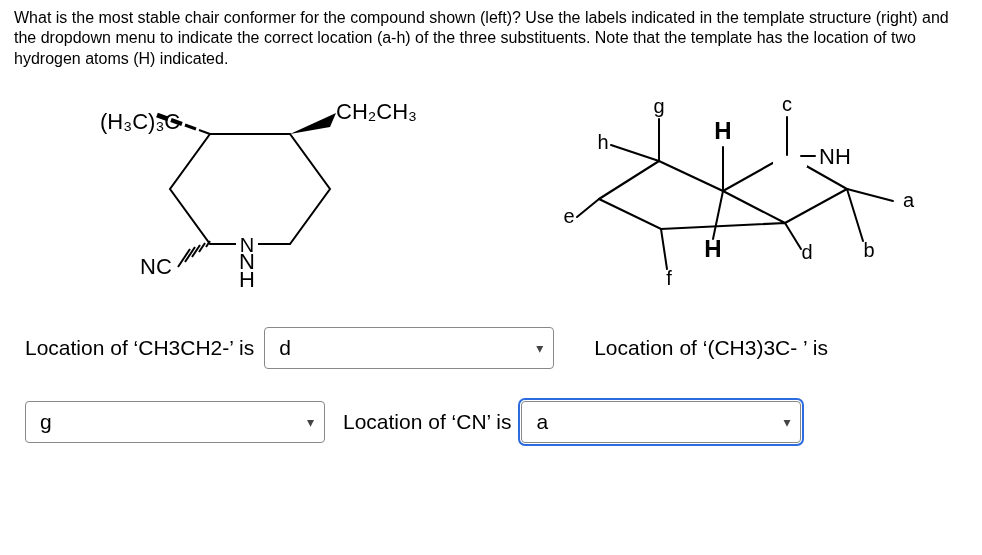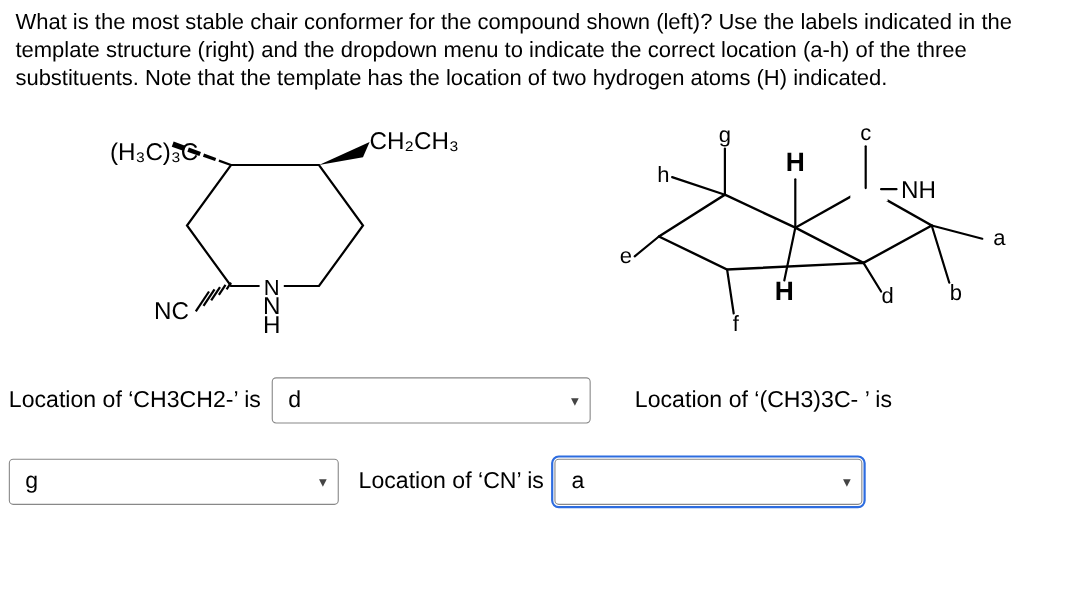--- a/index.html
+++ b/index.html
@@ -7,38 +7,38 @@
     padding: 0;
     font-family: Arial, Helvetica, sans-serif;
     background: #fff;
     color: #000;
     width: 982px;
     height: 555px;
     box-sizing: border-box;
   }
   .question {
     padding: 8px 14px 0 14px;
-    font-size: 20px;
+    font-size: 16px;
     line-height: 1.28;
   }
   .figures {
     display: flex;
     flex-direction: row;
     margin-top: 20px;
     height: 210px;
   }
   .fig-left, .fig-right {
     flex: 1;
     position: relative;
   }
   .fig-left svg, .fig-right svg {
     position: absolute;
   }
   .answers {
-    padding: 0 8px;
+    padding: 0 25px;
   }
   .row {
     display: flex;
     align-items: center;
     margin-top: 28px;
     font-size: 21px;
   }
   .row2 {
     margin-top: 32px;
   }

